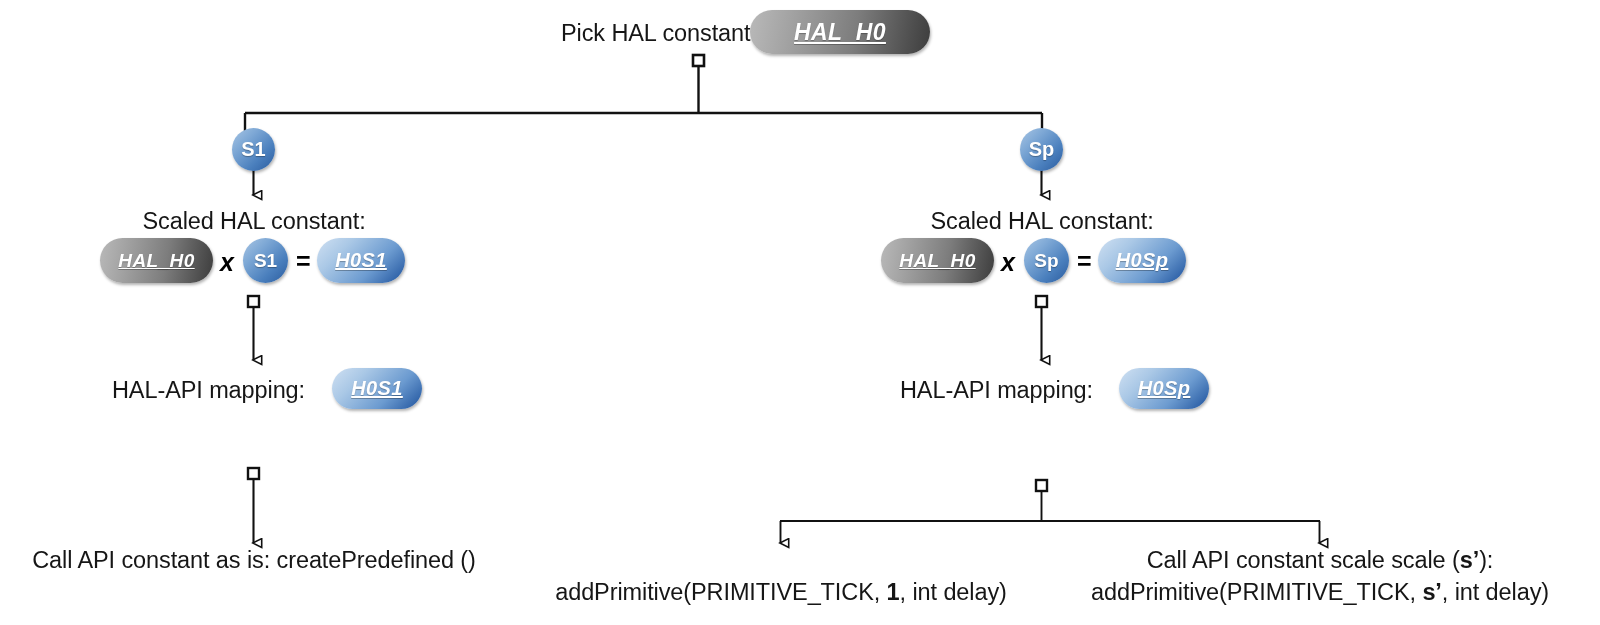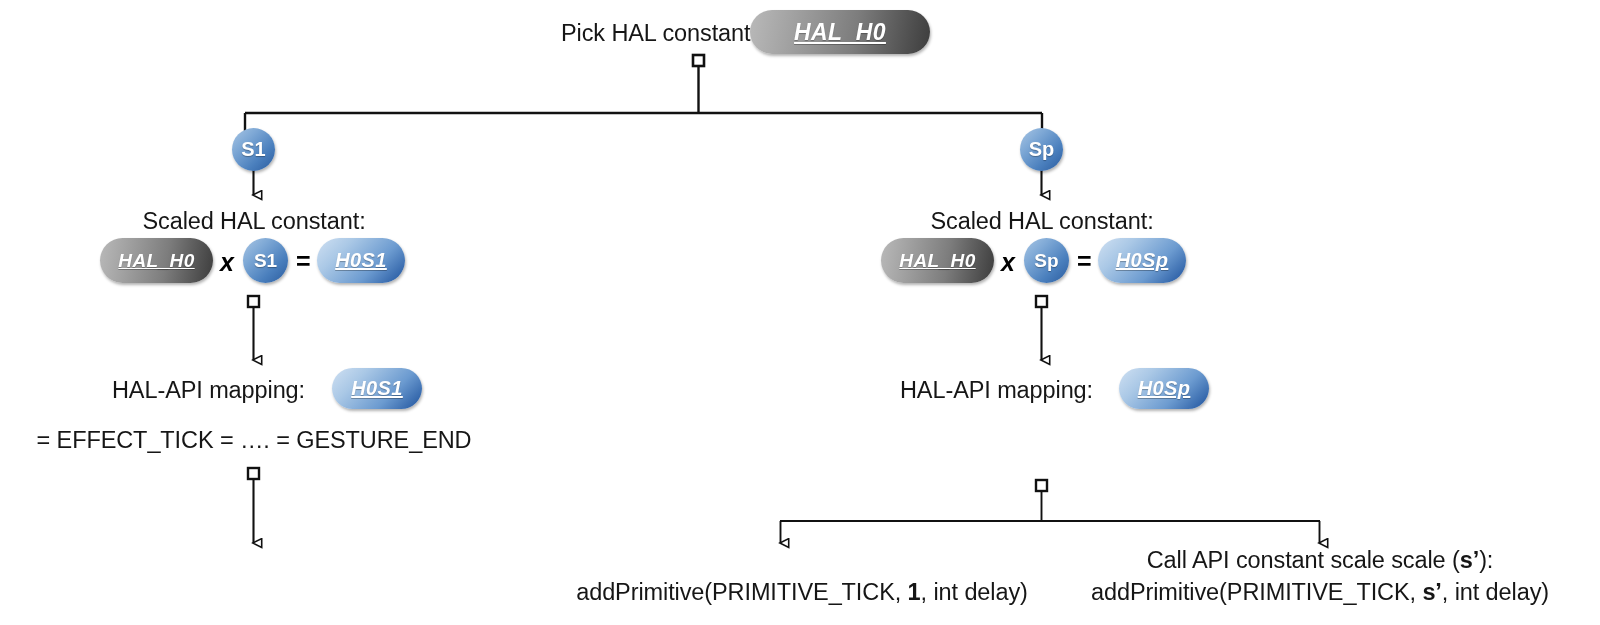--- a/index.html
+++ b/index.html
@@ -151,34 +151,34 @@
   <div class="txt center" style="left:254px; top:206px;">Scaled HAL constant:</div>
 
   <div class="pill gray" style="left:100px; top:238px; width:113px; height:45px; border-radius:23px; font-size:19px;">HAL_H0</div>
   <div class="op" style="left:220px; top:248px;">x</div>
   <div class="circ" style="left:243px; top:238px; width:45px; height:45px; font-size:19px;">S1</div>
   <div class="op eq" style="left:296px; top:247px;">=</div>
   <div class="pill blue" style="left:317px; top:238px; width:88px; height:45px; border-radius:23px; font-size:20px;">H0S1</div>
 
   <div class="txt" style="left:112px; top:375px;">HAL-API mapping:</div>
   <div class="pill blue" style="left:332px; top:368px; width:90px; height:41px; border-radius:21px; font-size:20px;">H0S1</div>
-  <div class="txt center" style="left:254px; top:425px;">= EFFECT_TICK = …. = GESTURE_END</div>
 
+  <div class="txt center multiline" style="left:254px; top:545px;">Call API constant as is: createPredefined ()</div>
 
   <div class="circ" style="left:1020px; top:128px; width:43px; height:43px; font-size:20px;">Sp</div>
 
   <div class="txt center" style="left:1042px; top:206px;">Scaled HAL constant:</div>
 
   <div class="pill gray" style="left:881px; top:238px; width:113px; height:45px; border-radius:23px; font-size:19px;">HAL_H0</div>
   <div class="op" style="left:1001px; top:248px;">x</div>
   <div class="circ" style="left:1024px; top:238px; width:45px; height:45px; font-size:19px;">Sp</div>
   <div class="op eq" style="left:1077px; top:247px;">=</div>
   <div class="pill blue" style="left:1098px; top:238px; width:88px; height:45px; border-radius:23px; font-size:20px;">H0Sp</div>
 
   <div class="txt" style="left:900px; top:375px;">HAL-API mapping:</div>
   <div class="pill blue" style="left:1119px; top:368px; width:90px; height:41px; border-radius:21px; font-size:20px;">H0Sp</div>
 
-  <div class="txt center" style="left:781px; top:577px;margin-left:21px;"><span>addPrimitive(PRIMITIVE_TICK, </span><span class="b">1</span><span>, int delay)</span></div>
+  <div class="txt center" style="left:781px; top:577px;"><span>addPrimitive(PRIMITIVE_TICK, </span><span class="b">1</span><span>, int delay)</span></div>
 
   <div class="txt center" style="left:1320px; top:545px;"><span>Call API constant scale scale (</span><span class="b">s’</span><span>):</span></div>
   <div class="txt center" style="left:1320px; top:577px;"><span>addPrimitive(PRIMITIVE_TICK, </span><span class="b">s’</span><span>, int delay)</span></div>
 
 </div>
 
 </body></html>

